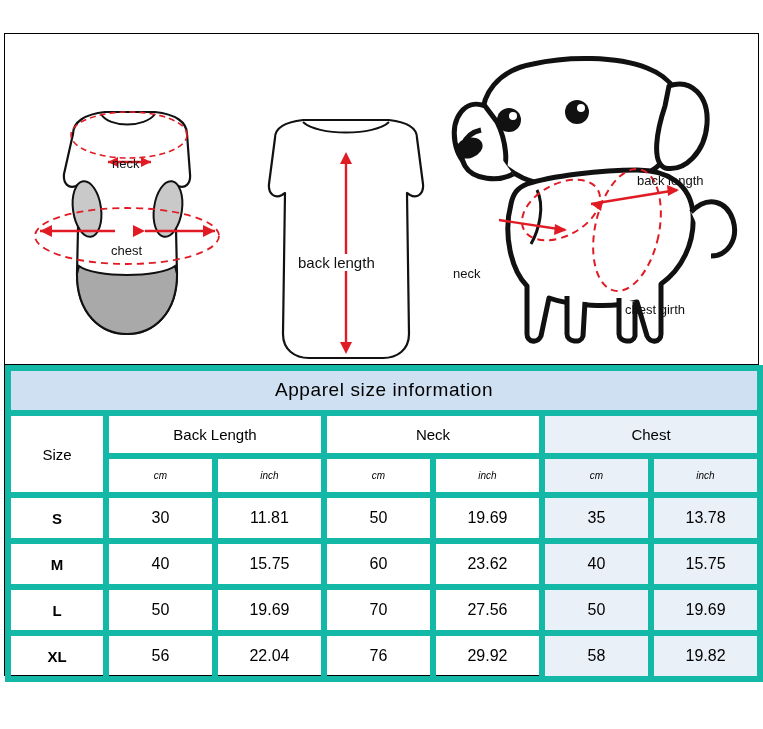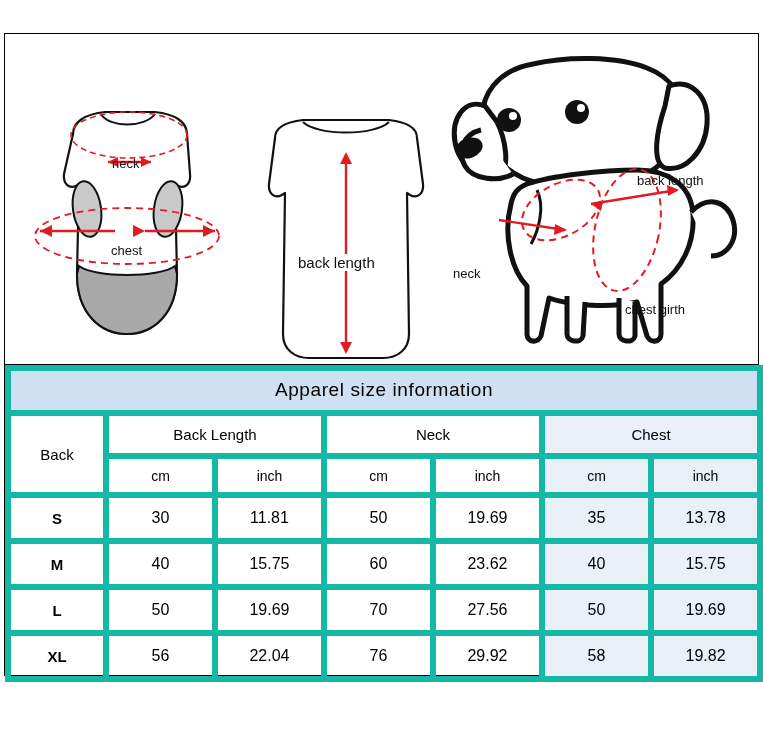--- a/index.html
+++ b/index.html
@@ -80,23 +80,24 @@
     border-left: none;
     border-right: none;
     border-top: none;
   }
   .grp-row td {
     font-size: 15px;
     padding: 6px 0;
     height: 25px;
   }
   .unit-row td {
-    font-size: 14px;
+    font-size: 10px;
     padding: 5px 0;
     height: 23px;
+    font-style: italic;
   }
   .size-cell {
     font-size: 15px;
     font-weight: bold;
     border-right: 1px solid #000;
   }
   .data-row td {
     font-size: 16px;
     height: 38px;
   }
@@ -235,21 +236,21 @@
           <col class="c-d">
         <col class="c-d">
           <col class="c-d">
           <col class="c-d">
       </colgroup>
       <tbody>
         <tr class="title-row">
           <td colspan="7">Apparel size information</td>
         </tr>
         <tr class="grp-row">
-          <td rowspan="2" class="size-cell">Back</td>
+          <td rowspan="2" class="size-cell">Size</td>
           <td colspan="2">Back Length</td>
           <td colspan="2">Neck</td>
           <td colspan="2" class="shade">Chest</td>
         </tr>
         <tr class="unit-row">
           <td>cm</td>
           <td>inch</td>
           <td>cm</td>
           <td>inch</td>
           <td class="shade">cm</td>

